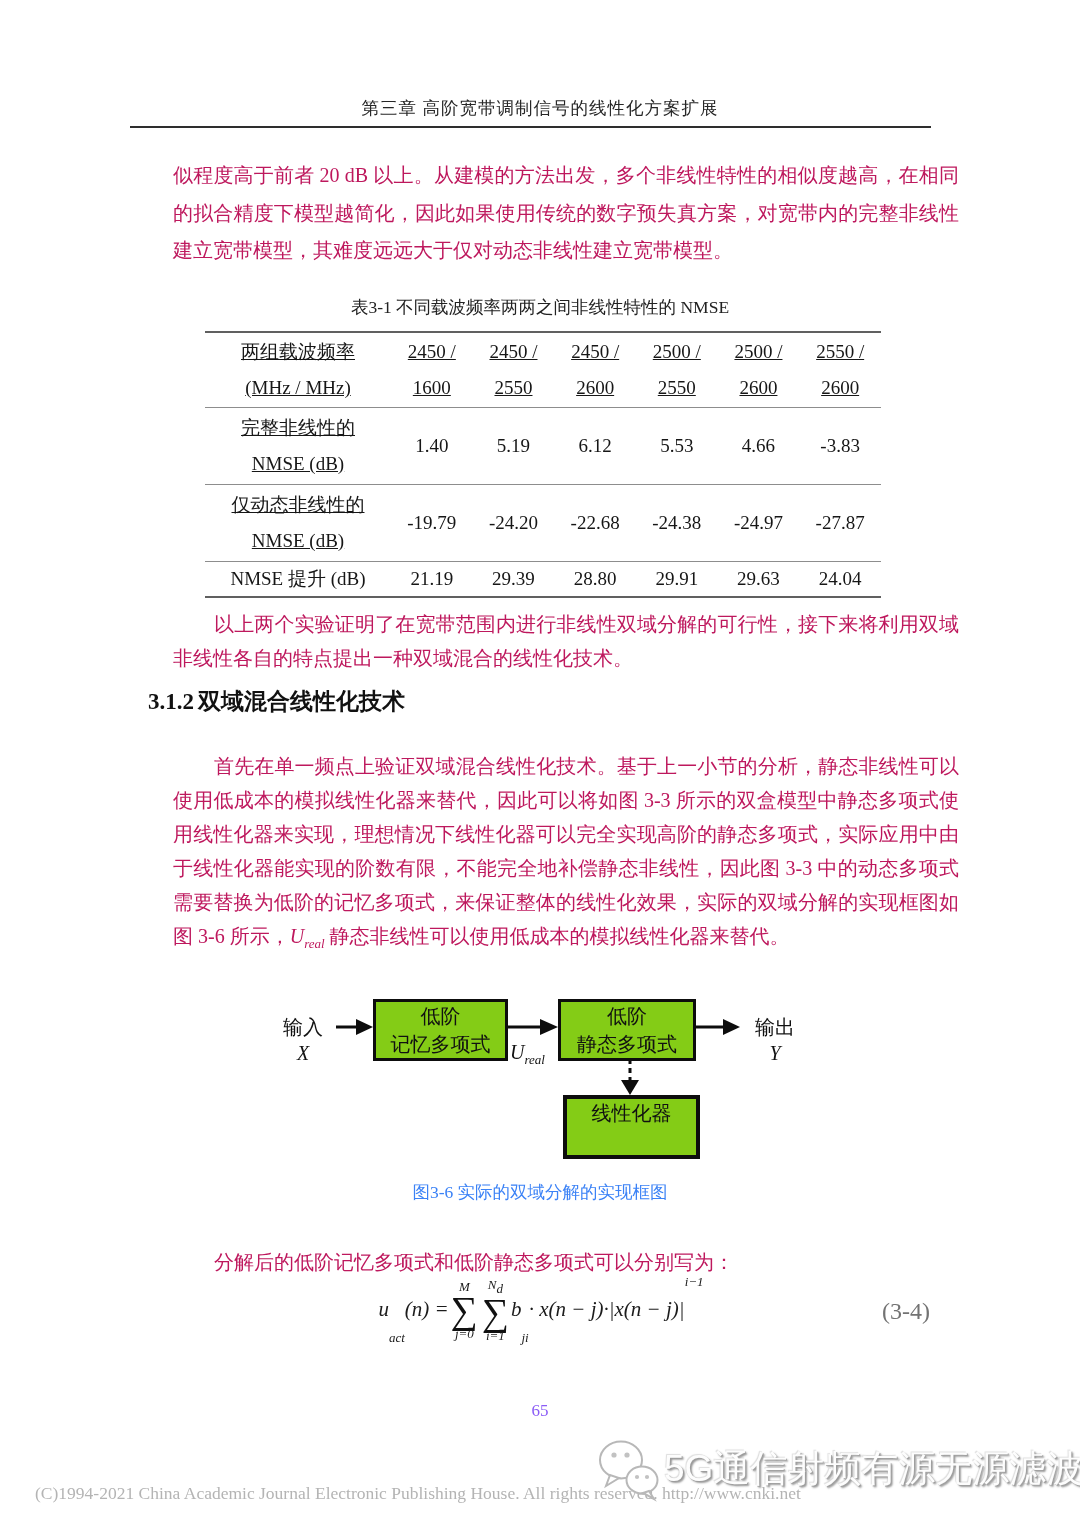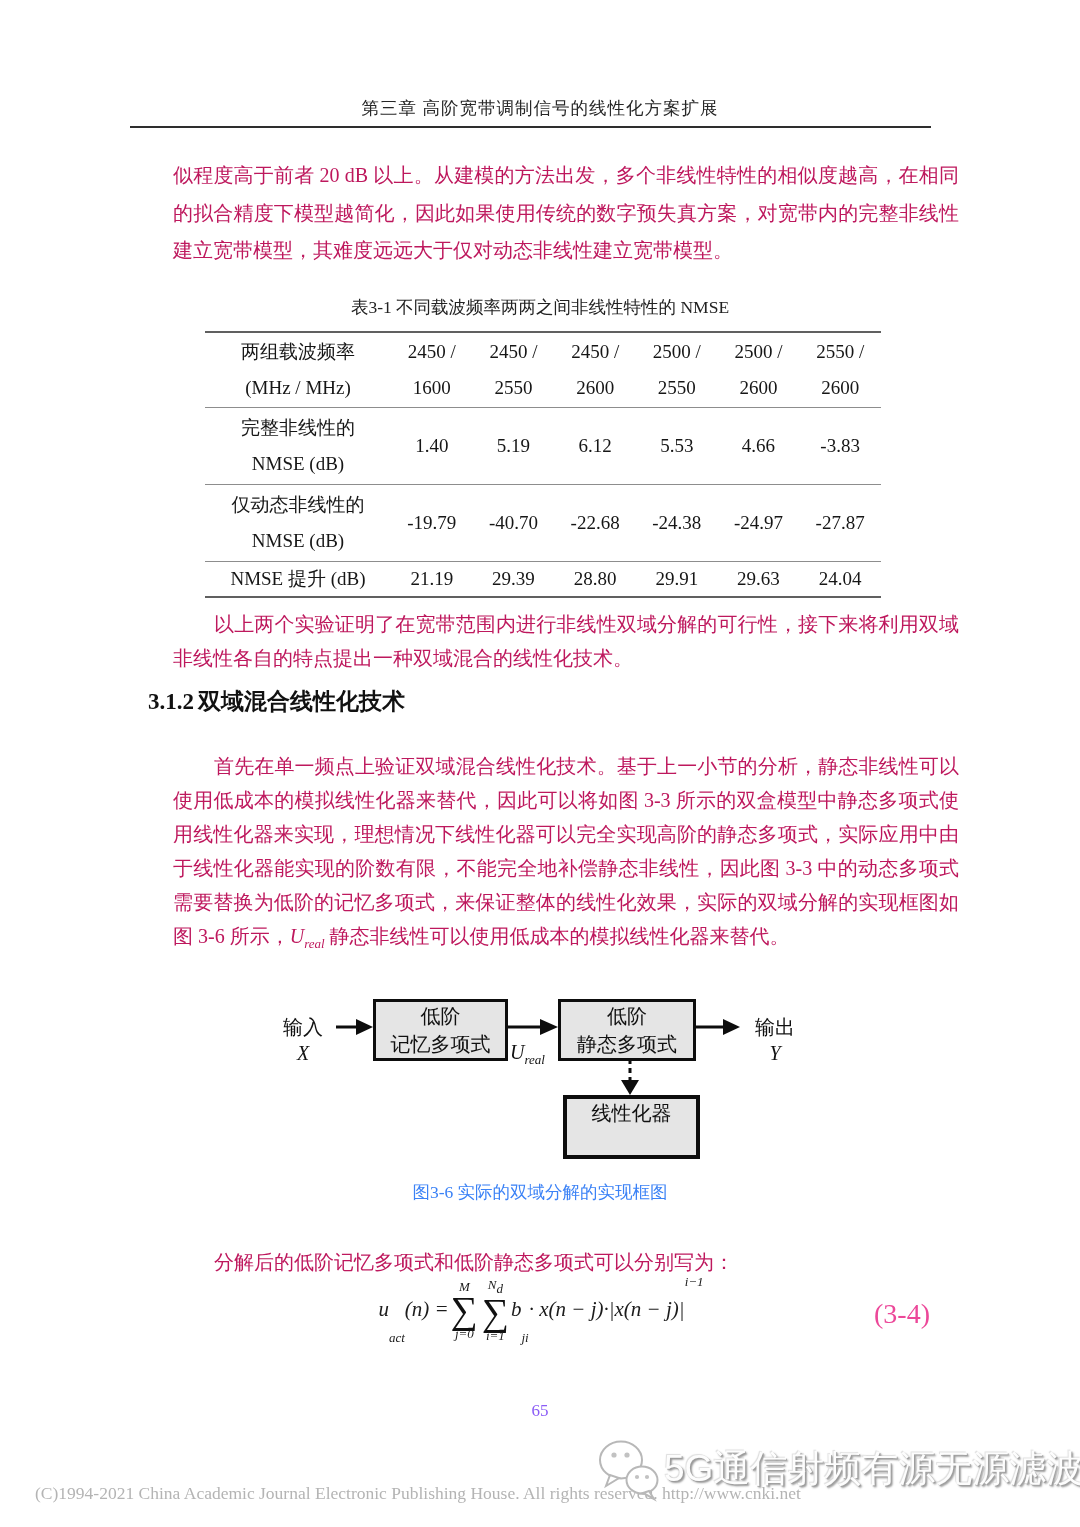--- a/index.html
+++ b/index.html
@@ -18,32 +18,32 @@
   .ivar{font-style:italic;}
   .ivar sub{font-size:13px;font-style:italic;}
 
   .table-caption{top:295px;left:0;width:100%;text-align:center;font-size:17.5px;color:#222;}
   table.nmse{position:absolute;left:205px;top:331px;width:676px;border-collapse:collapse;
              font-size:19px;color:#161616;border-top:2px solid #606060;border-bottom:2px solid #606060;}
   table.nmse tr{border-bottom:1px solid #8d8d8d;}
   table.nmse tr:last-child{border-bottom:none;}
   table.nmse td{text-align:center;padding:0;vertical-align:middle;}
   table.nmse td.lab{width:186px;}
-  .cell2 div{line-height:36px;}
+  .cell2 div{line-height:36px;text-decoration:underline;}
   tr.hrow td{height:74px;}
   tr.drow td{height:76px;}
   tr.lrow td{height:34px;}
 
   .section-heading{left:148px;top:686px;font-size:23px;font-weight:bold;color:#111;}
   .sec-num{font-family:"Liberation Serif",serif;}
   .sec-title{font-family:Liberation Serif, serif;margin-left:4px;}
 
   .diagram{left:0;top:995px;width:1080px;height:170px;}
   .dbox{position:absolute;border:3px solid #0d0d0d;display:flex;flex-direction:column;
-        align-items:center;justify-content:space-between;font-size:20px;line-height:1.4;color:#111;text-align:center;background:#e5e5e5;}
+        align-items:center;justify-content:space-between;font-size:20px;line-height:1.4;color:#111;text-align:center;background:#84cc16;}
   .box1{left:373px;top:4px;width:129px;height:56px;}
   .box2{left:558px;top:4px;width:132px;height:56px;}
   .box3{left:563px;top:100px;width:129px;height:56px;border-width:4px;}
   .dlabel{position:absolute;text-align:center;font-size:20px;line-height:26px;color:#111;}
   .in-label{left:268px;top:19px;width:70px;}
   .out-label{left:740px;top:19px;width:70px;}
   .sig-label{left:510px;top:44px;font-size:20px;}
   .sig-label sub{font-size:13px;}
   .dvar{font-style:italic;font-size:20px;}
 
@@ -52,21 +52,21 @@
   .equation{left:148px;top:1278px;width:786px;height:76px;font-size:21px;}
   .eq-body{position:absolute;left:0;right:0;top:0;text-align:center;font-style:italic;}
   .eq-line{display:inline-flex;align-items:center;}
   .sum{display:inline-flex;flex-direction:column;align-items:center;margin:0 2px;line-height:1;font-style:italic;}
   .sum-top{font-size:13px;margin-bottom:-1px;}
   .sum-top sub{font-size:10px;}
   .sum-sym{font-size:38px;font-style:normal;line-height:0.95;color:#111;}
   .sum-bot{font-size:13px;margin-top:-1px;}
   .eq-line sub{font-size:13px;align-self:flex-end;margin-bottom:-4px;}
   .eq-line sup{font-size:13px;align-self:flex-start;margin-top:-4px;}
-  .eq-num{position:absolute;right:4px;top:20px;font-size:28px;color:#ec4899;}
+  .eq-num{position:absolute;right:4px;top:20px;font-size:24px;color:#737373;}
 
   .page-number{top:1401px;left:0;width:100%;text-align:center;font-size:17px;color:#8b5cf6;}
   .footer-copy{left:35px;top:1483px;font-size:17.5px;color:#b4b4b4;white-space:nowrap;}
 
   .watermark{left:596px;top:1435px;display:flex;align-items:center;gap:4px;z-index:5;}
   .wm-text{font-family:"Liberation Sans","DejaVu Sans",sans-serif;font-size:37px;font-weight:400;
            color:#fdfdfd;white-space:nowrap;
            text-shadow:2px 2px 2px #999999,-1px -1px 1px #dedede,1px 1px 0 #b5b5b5;}
 </style>
 </head>
@@ -124,21 +124,21 @@
       <td>5.53</td>
       <td>4.66</td>
       <td>-3.83</td>
     </tr>
     <tr class="drow">
       <td class="lab cell2">
         <div>仅动态非线性的</div>
         <div>NMSE (dB)</div>
       </td>
       <td>-19.79</td>
-      <td>-40.70</td>
+      <td>-24.20</td>
       <td>-22.68</td>
       <td>-24.38</td>
       <td>-24.97</td>
       <td>-27.87</td>
     </tr>
     <tr class="lrow">
       <td class="lab">NMSE 提升  (dB)</td>
       <td>21.19</td>
       <td>29.39</td>
       <td>28.80</td>

